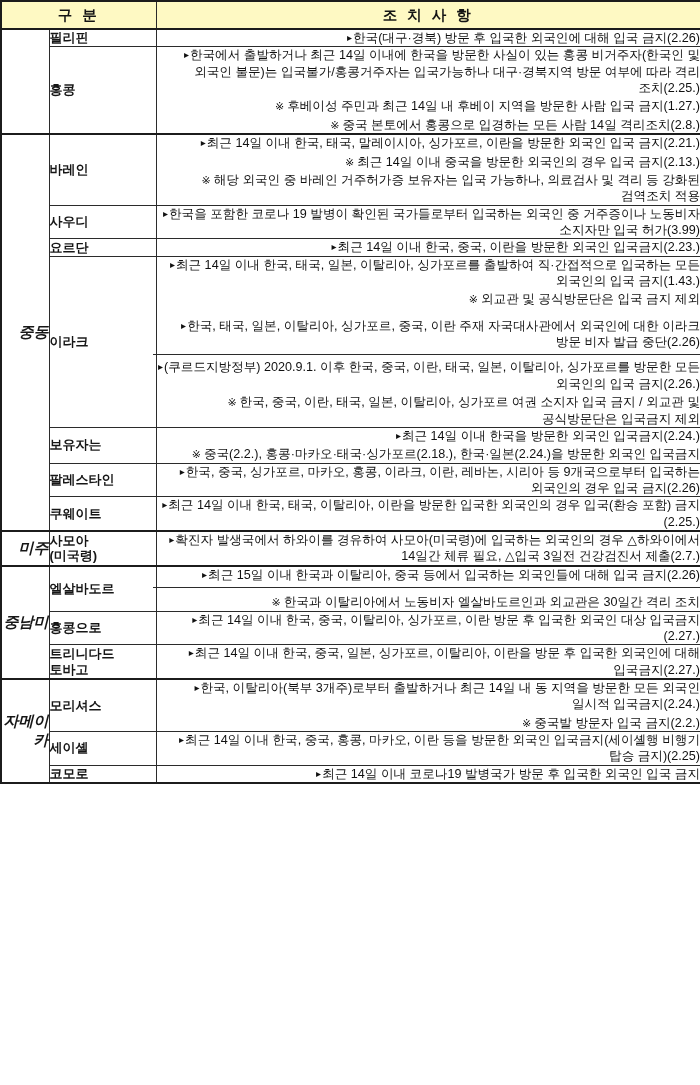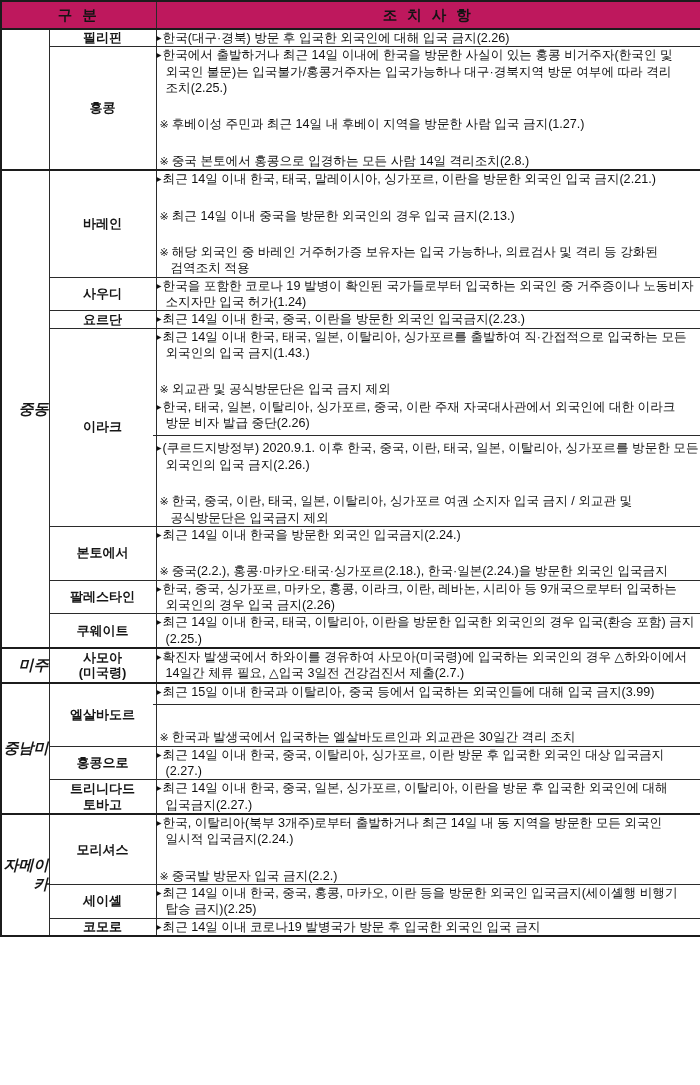--- a/index.html
+++ b/index.html
@@ -38,78 +38,77 @@
     vertical-align: middle;
     padding: 0;
   }
 
   
   table.restrictions {
     border: 2px solid #1c1c1c;
   }
 
   thead th {
-    background: #be185d;
+    background: #fef9c3;
     font-weight: bold;
     font-size: 14.5px;
     text-align: center;
     height: 26px;
     letter-spacing: 3px;
     border-bottom: 2px solid #1c1c1c;
     color: #141414;
   }
 
   td.region-cell {
     text-align: right;
     font-weight: bold;
     font-size: 15px;
     color: #161616;
     letter-spacing: 0px;
     border-right: 2px solid #1c1c1c;
     font-style: italic;
   }
 
   td.country-cell {
-    text-align: center;
     font-weight: bold;
     font-size: 13px;
     color: #161616;
     line-height: 1.22;
     padding: 3px 2px;
     border-right: 2px solid #1c1c1c;
   }
 
   td.actions-cell {
     padding: 3px 6px 4px 4px;
     font-size: 12.6px;
     line-height: 1.30;
     color: #111111;
-    text-align: left;
+    text-align: right;
   }
 
   
   tr.group-start > td,
   tr.group-start > th {
     border-top: 2px solid #1c1c1c;
   }
 
   .line {
     display: block;
     margin: 0;
     padding: 0 0 0 9px;
     text-indent: -9px;
     white-space: normal;
     word-break: keep-all;
   }
-  .line + .line { margin-top: 1px; }
+  .line + .line { margin-top: 10px; }
 
   .line.sub {
     padding-left: 14px;
     text-indent: -11px;
-    margin-top: 20px;
+    margin-top: 2px;
   }
 
   .bullet-mark {
     font-size: 10px;
     vertical-align: 1px;
     margin-right: 1px;
   }
   .note-mark {
     font-size: 11px;
     margin-right: 3px;
@@ -174,21 +173,21 @@
               <div class="line"><span class="bullet-mark">▸</span><span>최근 14일 이내 한국, 태국, 말레이시아, 싱가포르, 이란을 방문한 외국인 입국 금지(2.21.)</span></div>
               <div class="line sub"><span class="note-mark">※</span><span>최근 14일 이내 중국을 방문한 외국인의 경우 입국 금지(2.13.)</span></div>
               <div class="line sub"><span class="note-mark">※</span><span>해당 외국인 중 바레인 거주허가증 보유자는 입국 가능하나, 의료검사 및 격리 등 강화된 검역조치 적용</span></div>
             </div>
           </td>
         </tr>
         <tr>
           <td class="country-cell">사우디</td>
           <td class="actions-cell">
             <div class="subblock">
-              <div class="line"><span class="bullet-mark">▸</span><span>한국을 포함한 코로나 19 발병이 확인된 국가들로부터 입국하는 외국인 중 거주증이나 노동비자 소지자만 입국 허가(1.24)</span></div>
+              <div class="line"><span class="bullet-mark">▸</span><span>한국을 포함한 코로나 19 발병이 확인된 국가들로부터 입국하는 외국인 중 거주증이나 노동비자 소지자만 입국 허가(3.99)</span></div>
             </div>
           </td>
         </tr>
         <tr>
           <td class="country-cell">요르단</td>
           <td class="actions-cell">
             <div class="subblock">
               <div class="line"><span class="bullet-mark">▸</span><span>최근 14일 이내 한국, 중국, 이란을 방문한 외국인 입국금지(2.23.)</span></div>
             </div>
           </td>
@@ -201,21 +200,21 @@
               <div class="line sub"><span class="note-mark">※</span><span>외교관 및 공식방문단은 입국 금지 제외</span></div>
               <div class="line"><span class="bullet-mark">▸</span><span>한국, 태국, 일본, 이탈리아, 싱가포르, 중국, 이란 주재 자국대사관에서 외국인에 대한 이라크 방문 비자 발급 중단(2.26)</span></div>
             </div>
             <div class="subblock">
               <div class="line"><span class="bullet-mark">▸</span><span>(쿠르드지방정부) 2020.9.1. 이후 한국, 중국, 이란, 태국, 일본, 이탈리아, 싱가포르를 방문한 모든 외국인의 입국 금지(2.26.)</span></div>
               <div class="line sub"><span class="note-mark">※</span><span>한국, 중국, 이란, 태국, 일본, 이탈리아, 싱가포르 여권 소지자 입국 금지 / 외교관 및 공식방문단은 입국금지 제외</span></div>
             </div>
           </td>
         </tr>
         <tr>
-          <td class="country-cell">본토에서</td>
+          <td class="country-cell">보유자는</td>
           <td class="actions-cell">
             <div class="subblock">
               <div class="line"><span class="bullet-mark">▸</span><span>최근 14일 이내 한국을 방문한 외국인 입국금지(2.24.)</span></div>
               <div class="line sub"><span class="note-mark">※</span><span>중국(2.2.), 홍콩·마카오·태국·싱가포르(2.18.), 한국·일본(2.24.)을 방문한 외국인 입국금지</span></div>
             </div>
           </td>
         </tr>
         <tr>
           <td class="country-cell">팔레스타인</td>
           <td class="actions-cell">
@@ -239,24 +238,24 @@
             <div class="subblock">
               <div class="line"><span class="bullet-mark">▸</span><span>확진자 발생국에서 하와이를 경유하여 사모아(미국령)에 입국하는 외국인의 경우 △하와이에서 14일간 체류 필요, △입국 3일전 건강검진서 제출(2.7.)</span></div>
             </div>
           </td>
         </tr>
         <tr class="group-start">
           <td class="region-cell" rowspan="3">중남미</td>
           <td class="country-cell">엘살바도르</td>
           <td class="actions-cell">
             <div class="subblock">
-              <div class="line"><span class="bullet-mark">▸</span><span>최근 15일 이내 한국과 이탈리아, 중국 등에서 입국하는 외국인들에 대해 입국 금지(3.99)</span></div>
-            </div>
-            <div class="subblock">
-              <div class="line sub"><span class="note-mark">※</span><span>한국과 발생국에서 입국하는 엘살바도르인과 외교관은 30일간 격리 조치</span></div>
+              <div class="line"><span class="bullet-mark">▸</span><span>최근 15일 이내 한국과 이탈리아, 중국 등에서 입국하는 외국인들에 대해 입국 금지(2.26)</span></div>
+            </div>
+            <div class="subblock">
+              <div class="line sub"><span class="note-mark">※</span><span>한국과 이탈리아에서 노동비자 엘살바도르인과 외교관은 30일간 격리 조치</span></div>
             </div>
           </td>
         </tr>
         <tr>
           <td class="country-cell">홍콩으로</td>
           <td class="actions-cell">
             <div class="subblock">
               <div class="line"><span class="bullet-mark">▸</span><span>최근 14일 이내 한국, 중국, 이탈리아, 싱가포르, 이란 방문 후 입국한 외국인 대상 입국금지(2.27.)</span></div>
             </div>
           </td>

